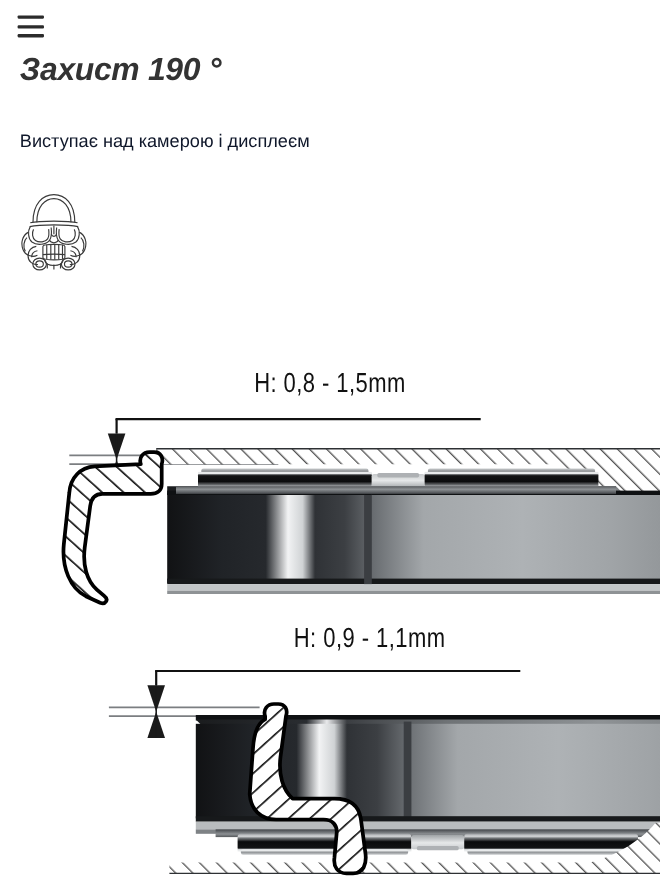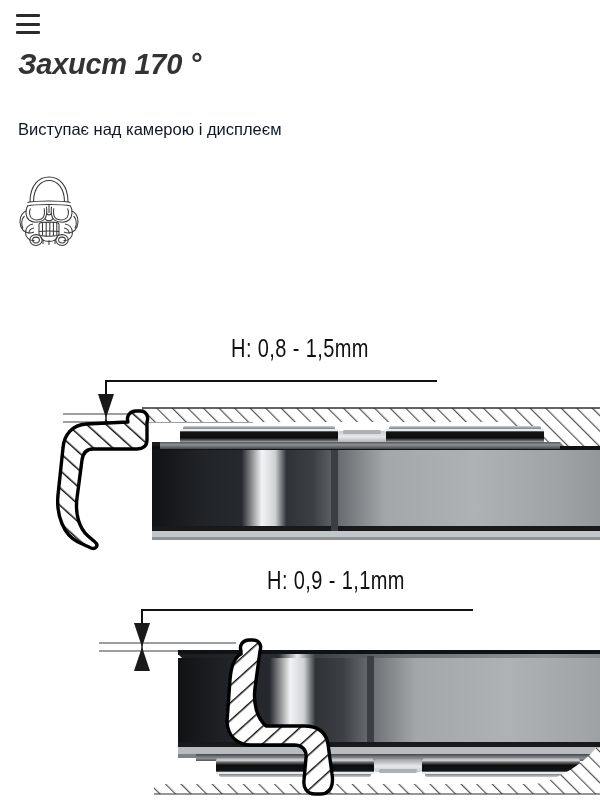--- a/index.html
+++ b/index.html
@@ -86,21 +86,21 @@
 </style>
 </head>
 <body>
 
 <div class="hamburger">
   <span></span>
   <span></span>
   <span></span>
 </div>
 
-<h1 class="page-title">Захист 170 °</h1>
+<h1 class="page-title">Захист 190 °</h1>
 <p class="subtitle">Виступає над камерою і дисплеєм</p>
 
 <div class="helmet-icon">
   <svg viewBox="0 0 74 82" width="74" height="82" fill="none" stroke="#3a3a3a" stroke-width="1.05">
 
     <path d="M18 30 C18 13 27 5 37 5 C47 5 56 13 56 30"></path>
     <path d="M21.5 30 C21.5 15.5 29 8.5 37 8.5 C45 8.5 52.5 15.5 52.5 30"></path>
 
     <path d="M15.5 30.5 C24 28.5 50 28.5 58.5 30.5"></path>
     <path d="M15 34 C24 32 50 32 59 34"></path>

